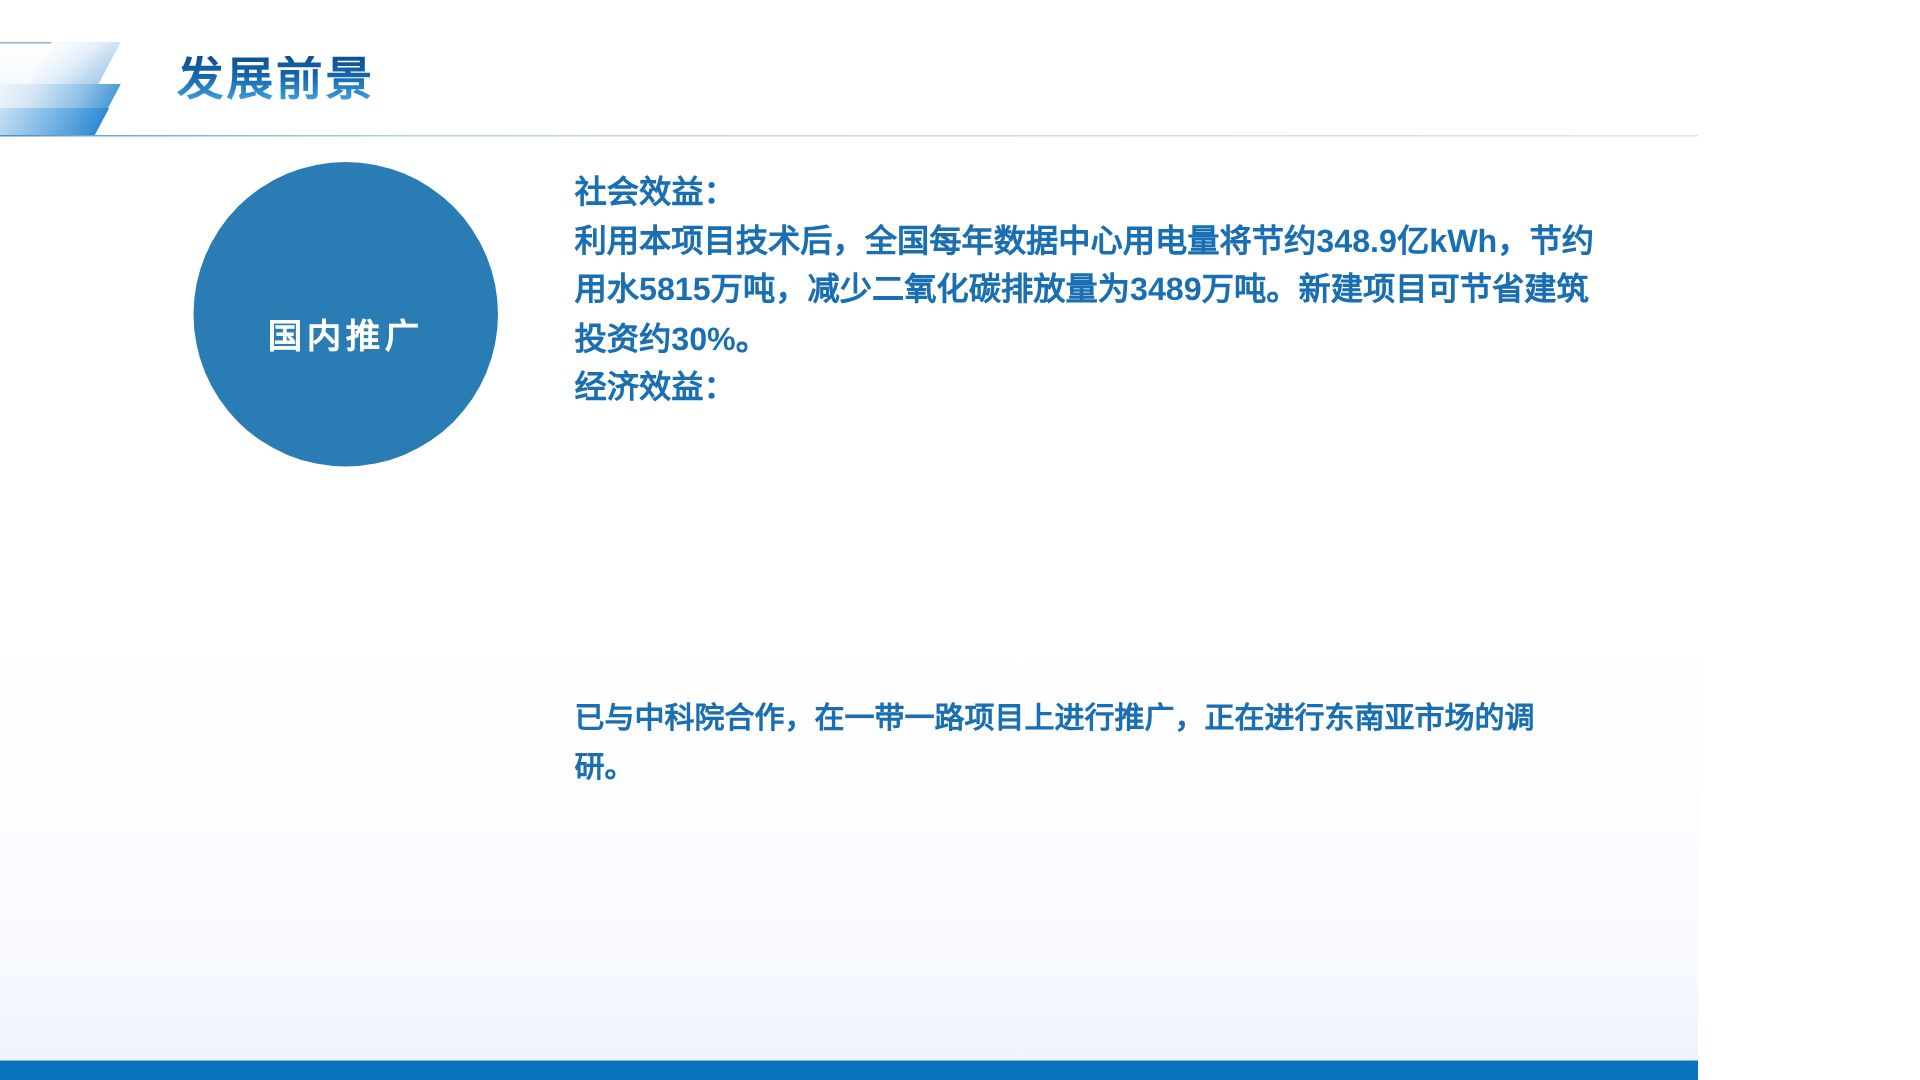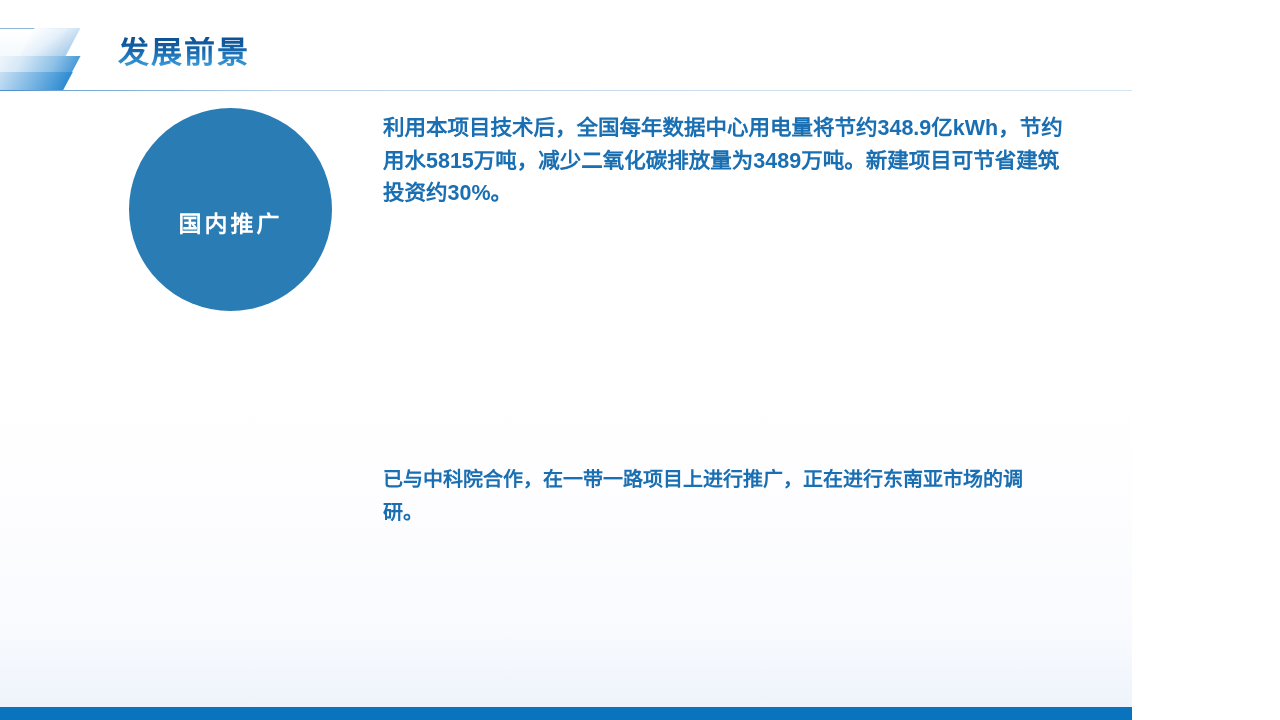--- a/index.html
+++ b/index.html
@@ -213,21 +213,23 @@
     </div>
 
     <div class="header-rule"></div>
   </div>
 
   <div class="circle circle-one">
     <span class="circle-label">国内推广</span>
   </div>
 
   <div class="body-block block-benefits">
+    <div class="txt-line">社会效益：</div>
     <div class="txt-line">利用本项目技术后，全国每年数据中心用电量将节约348.9亿kWh，节约用水5815万吨，减少二氧化碳排放量为3489万吨。新建项目可节省建筑投资约30%。</div>
+    <div class="txt-line">经济效益：</div>
   </div>
 
 
   <div class="body-block block-belt">
     <div class="txt-line">已与中科院合作，在一带一路项目上进行推广，正在进行东南亚市场的调研。</div>
   </div>
 
   <div class="footer-bar"></div>
 
 </div>

